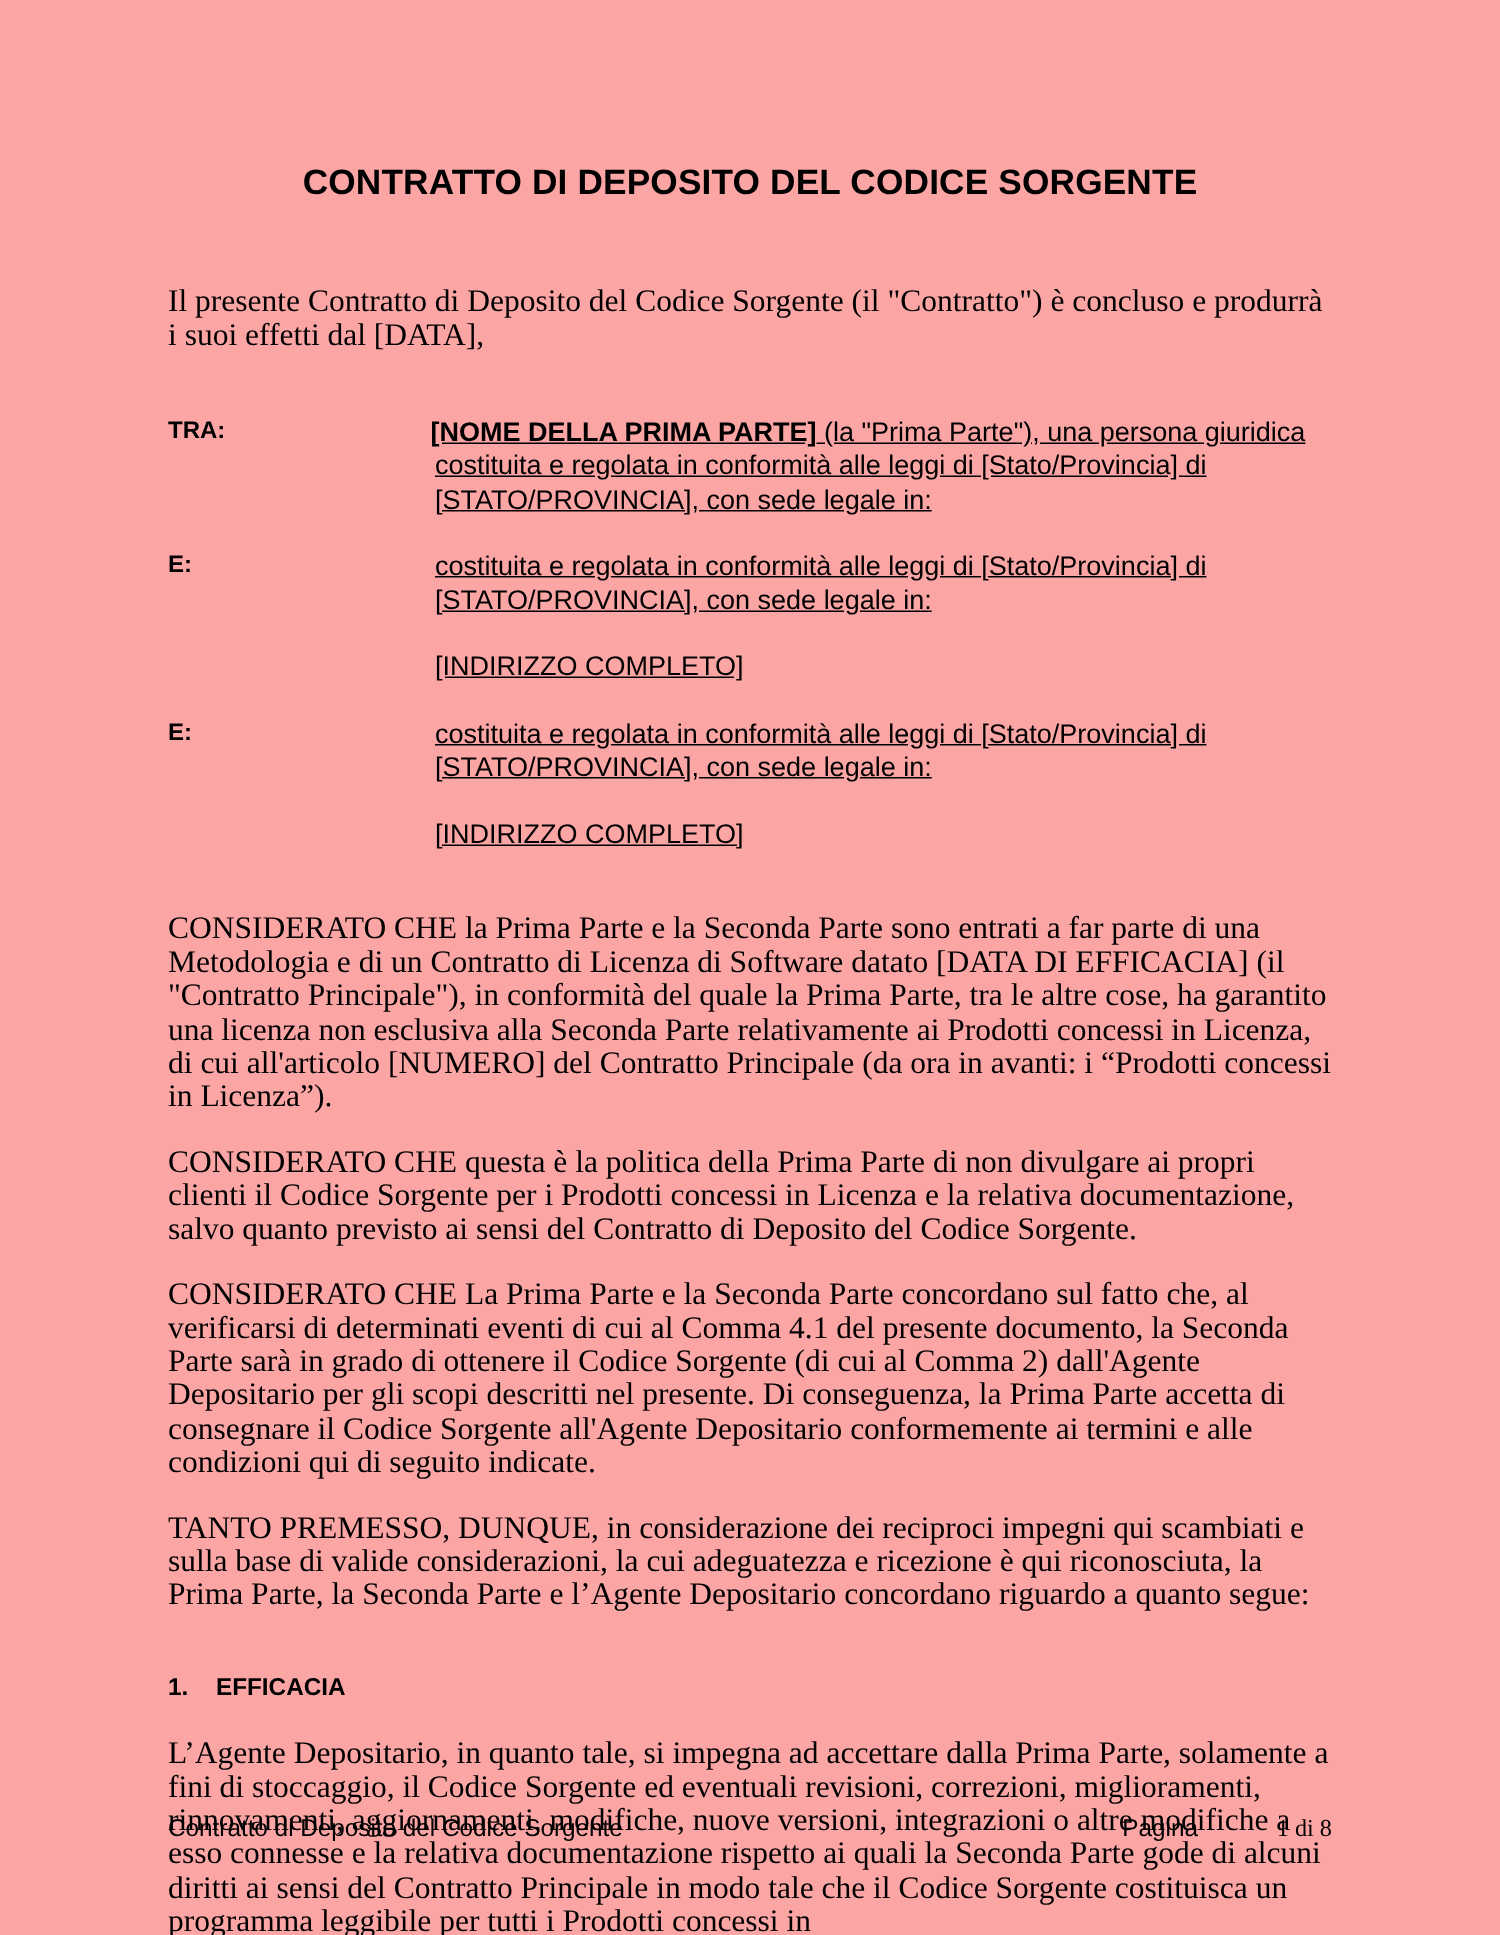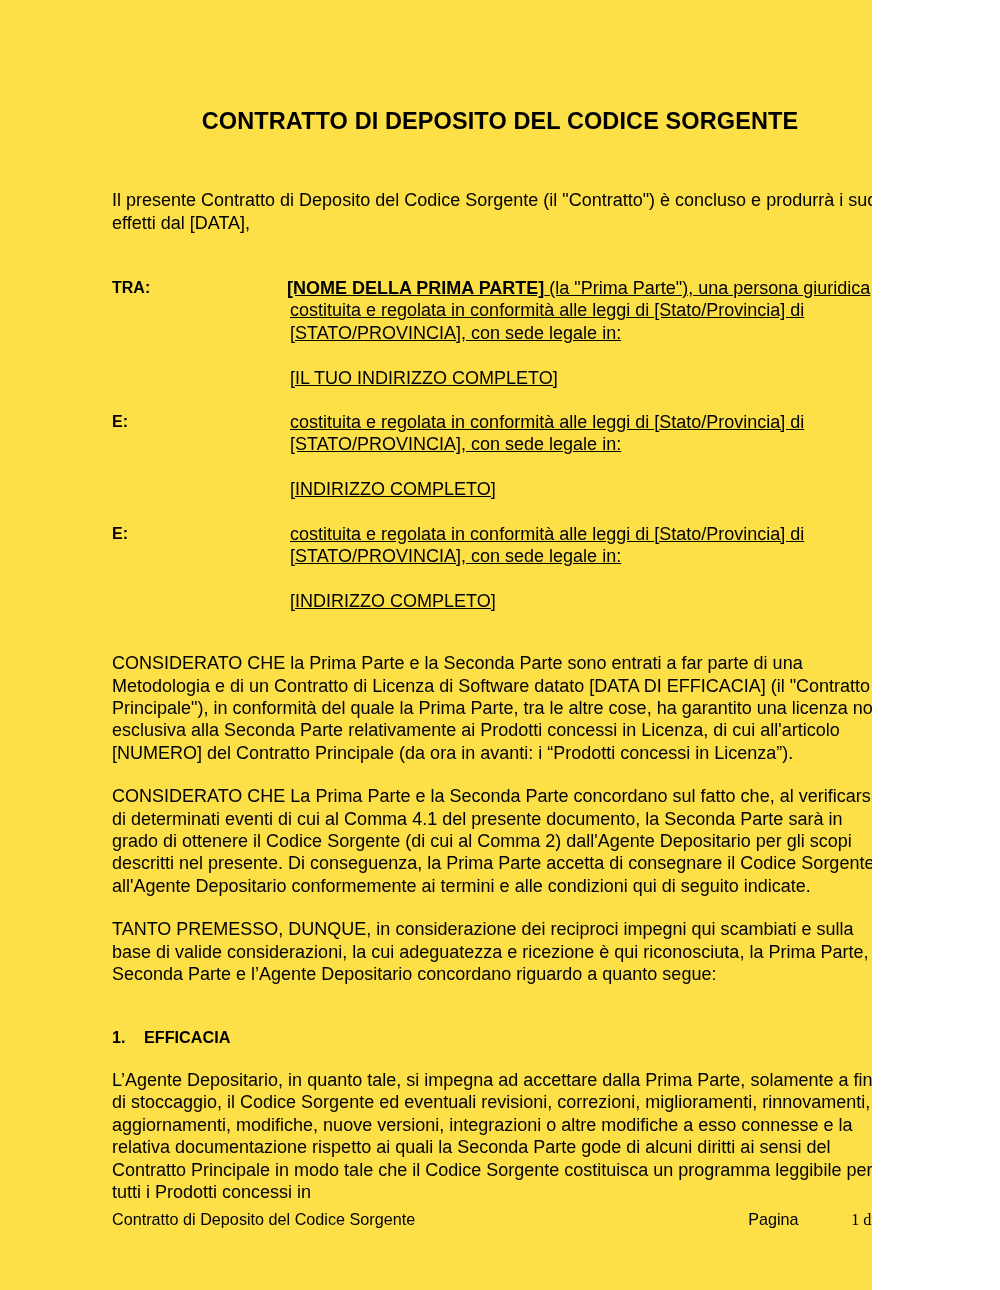--- a/index.html
+++ b/index.html
@@ -7,23 +7,23 @@
     margin: 0;
     padding: 0;
     background: #ffffff;
   }
   body {
     font-family: "Liberation Sans", sans-serif;
     color: #000000;
   }
   .page {
     position: relative;
-    width: 872px;
+    width: 1000px;
     height: 1290px;
-    background: #fde047;
+    background: #fca5a5;
     box-sizing: border-box;
     overflow: hidden;
   }
   .content {
     position: absolute;
     left: 112px;
     top: 0;
     width: 776px;
   }
 
@@ -33,24 +33,25 @@
     font-weight: bold;
     text-align: center;
     letter-spacing: 0.1px;
     margin: 0;
     padding-top: 107px;
     line-height: 1.2;
   }
 
   
   .para {
-    font-size: 18px;
+    font-size: 21px;
     line-height: 22.4px;
     margin: 0;
     text-align: left;
+    font-family: Liberation Serif, serif;
   }
 
   .intro {
     padding-top: 54px;
   }
 
   
   .parties {
     padding-top: 43px;
   }
@@ -144,21 +145,20 @@
     <p class="para intro">Il presente Contratto di Deposito del Codice Sorgente (il "Contratto") è concluso e produrrà i suoi effetti dal [DATA],</p>
 
     <div class="parties">
 
       <div class="party-row">
         <div class="party-label">TRA:</div>
         <div class="party-body">
           <div><span class="strong">[NOME DELLA PRIMA PARTE]</span><span> (la "Prima Parte"), una persona giuridica</span></div>
           <div class="party-cont">costituita e regolata in conformità alle leggi di [Stato/Provincia] di</div>
           <div class="party-cont">[STATO/PROVINCIA], con sede legale in:</div>
-          <div class="party-cont party-address">[IL TUO INDIRIZZO COMPLETO]</div>
         </div>
       </div>
 
       <div class="party-row">
         <div class="party-label">E:</div>
         <div class="party-body">
           <div class="party-cont">costituita e regolata in conformità alle leggi di [Stato/Provincia] di</div>
           <div class="party-cont">[STATO/PROVINCIA], con sede legale in:</div>
           <div class="party-cont party-address">[INDIRIZZO COMPLETO]</div>
         </div>
@@ -170,20 +170,21 @@
           <div class="party-cont">costituita e regolata in conformità alle leggi di [Stato/Provincia] di</div>
           <div class="party-cont">[STATO/PROVINCIA], con sede legale in:</div>
           <div class="party-cont party-address">[INDIRIZZO COMPLETO]</div>
         </div>
       </div>
 
     </div>
 
     <div class="recitals">
       <p class="para">CONSIDERATO CHE la Prima Parte e la Seconda Parte sono entrati a far parte di una Metodologia e di un Contratto di Licenza di Software datato [DATA DI EFFICACIA] (il "Contratto Principale"), in conformità del quale la Prima Parte, tra le altre cose, ha garantito una licenza non esclusiva alla Seconda Parte relativamente ai Prodotti concessi in Licenza, di cui all'articolo [NUMERO] del Contratto Principale (da ora in avanti: i “Prodotti concessi in Licenza”).</p>
+      <p class="para">CONSIDERATO CHE questa è la politica della Prima Parte di non divulgare ai propri clienti il Codice Sorgente per i Prodotti concessi in Licenza e la relativa documentazione, salvo quanto previsto ai sensi del Contratto di Deposito del Codice Sorgente.</p>
       <p class="para">CONSIDERATO CHE La Prima Parte e la Seconda Parte concordano sul fatto che, al verificarsi di determinati eventi di cui al Comma 4.1 del presente documento, la Seconda Parte sarà in grado di ottenere il Codice Sorgente (di cui al Comma 2) dall'Agente Depositario per gli scopi descritti nel presente. Di conseguenza, la Prima Parte accetta di consegnare il Codice Sorgente all'Agente Depositario conformemente ai termini e alle condizioni qui di seguito indicate.</p>
       <p class="para">TANTO PREMESSO, DUNQUE, in considerazione dei reciproci impegni qui scambiati e sulla base di valide considerazioni, la cui adeguatezza e ricezione è qui riconosciuta, la Prima Parte, la Seconda Parte e l’Agente Depositario concordano riguardo a quanto segue:</p>
     </div>
 
     <div class="section-heading">
       <span class="section-num">1.</span>
       <span class="section-title">EFFICACIA</span>
     </div>
 
     <p class="para section-body">L’Agente Depositario, in quanto tale, si impegna ad accettare dalla Prima Parte, solamente a fini di stoccaggio, il Codice Sorgente ed eventuali revisioni, correzioni, miglioramenti, rinnovamenti, aggiornamenti, modifiche, nuove versioni, integrazioni o altre modifiche a esso connesse e la relativa documentazione rispetto ai quali la Seconda Parte gode di alcuni diritti ai sensi del Contratto Principale in modo tale che il Codice Sorgente costituisca un programma leggibile per tutti i Prodotti concessi in</p>

